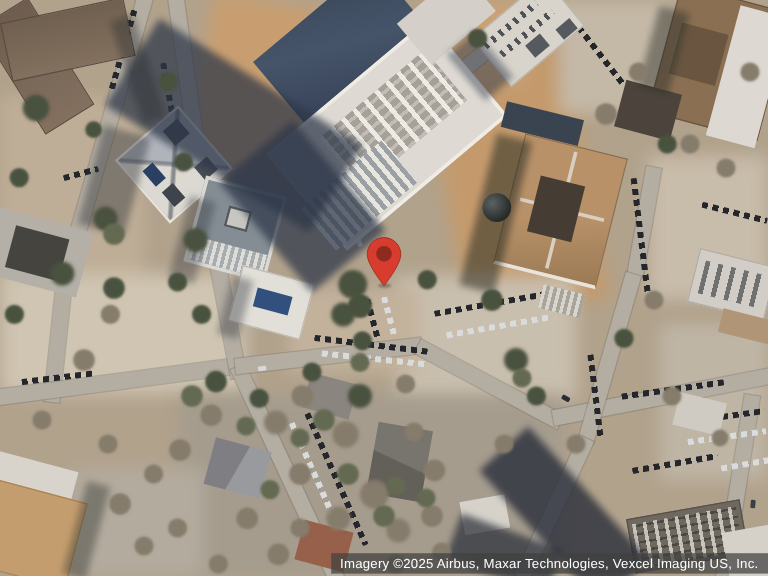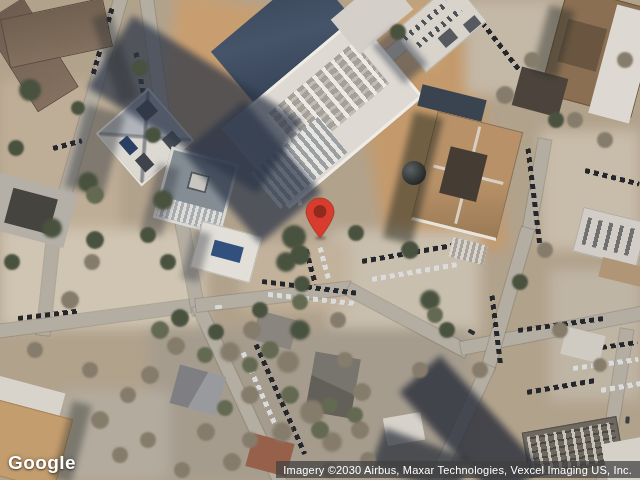--- a/index.html
+++ b/index.html
@@ -204,15 +204,14 @@
       300px 302px 2px 2px #646a52, 250px 365px 2px 2px #646a52, 290px 395px 2px 3px #646a52,
       225px 408px 2px 2px #646a52, 330px 405px 2px 2px #646a52, 355px 415px 2px 2px #646a52;"></div>
   </div>
 
   <div class="abs" style="left:315px;top:236px;width:11px;height:4px;border-radius:50%;background:rgba(0,0,0,.28);filter:blur(1px);"></div>
   <svg class="abs" style="left:305px;top:197px;" width="30" height="42" viewBox="0 0 30 42">
     <path d="M15 1 C7.3 1 1 7.3 1 15 c0 8.6 14 26 14 26 s14 -17.4 14 -26 C29 7.3 22.7 1 15 1 z" stroke="#a52e22" stroke-width="0.8" fill="#d83c2e"></path>
     <circle cx="15" cy="14.5" r="6.5" fill="#8f2a1e"></circle>
   </svg>
 
-  <div id="google-logo">Google</div>
-  <div id="attribution">Imagery ©2030 Airbus, Maxar Technologies, Vexcel Imaging US, Inc.</div>
+  <div id="attribution">Imagery ©2025 Airbus, Maxar Technologies, Vexcel Imaging US, Inc.</div>
 </div>
 
 </body></html>

